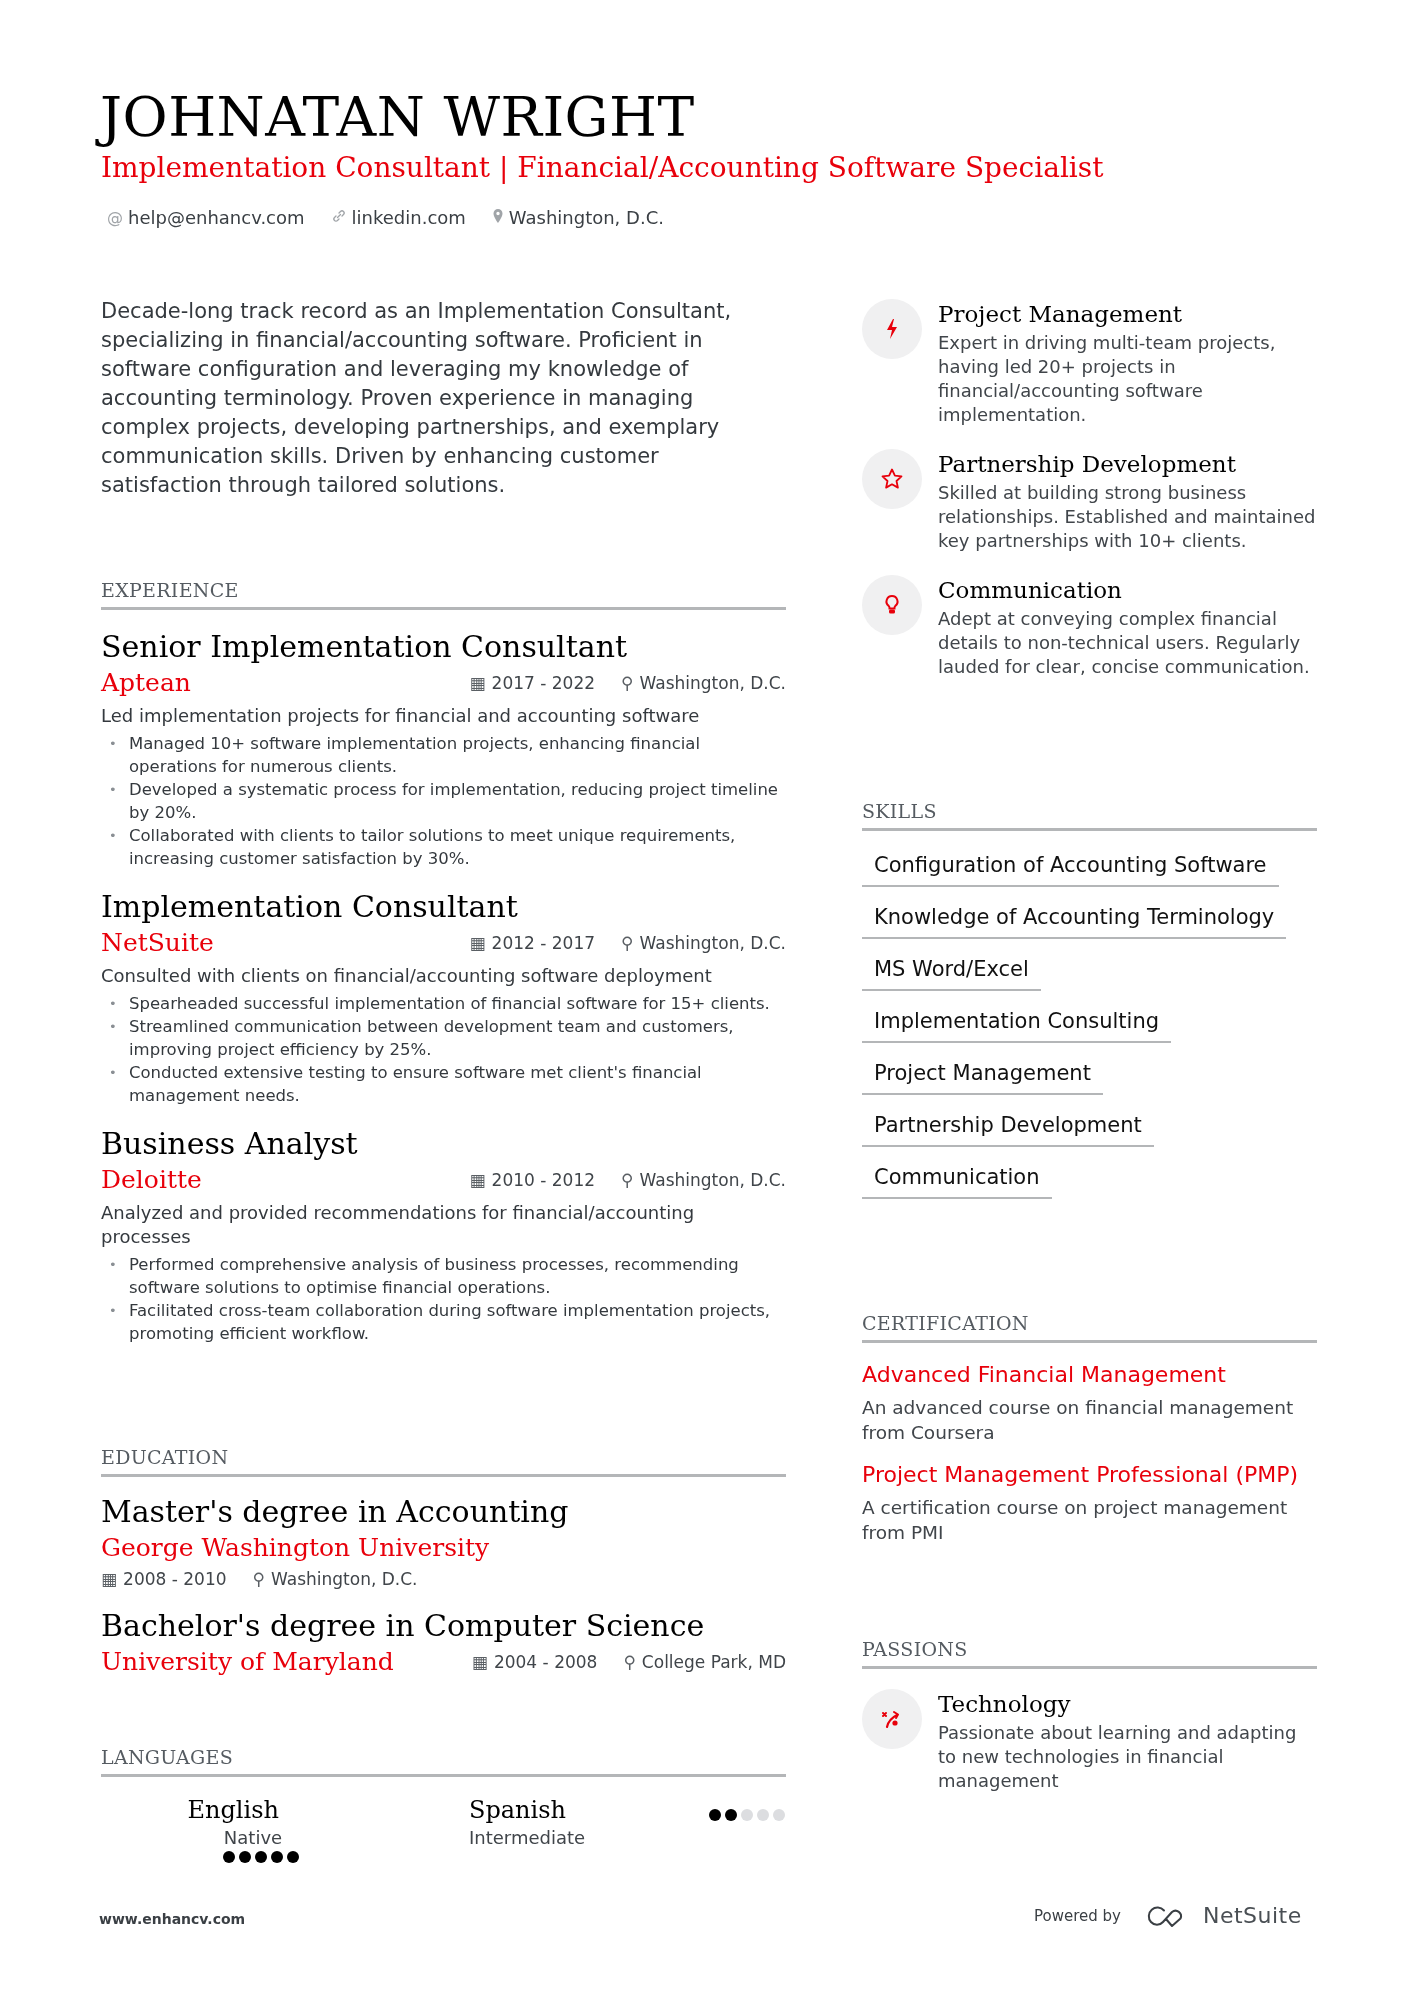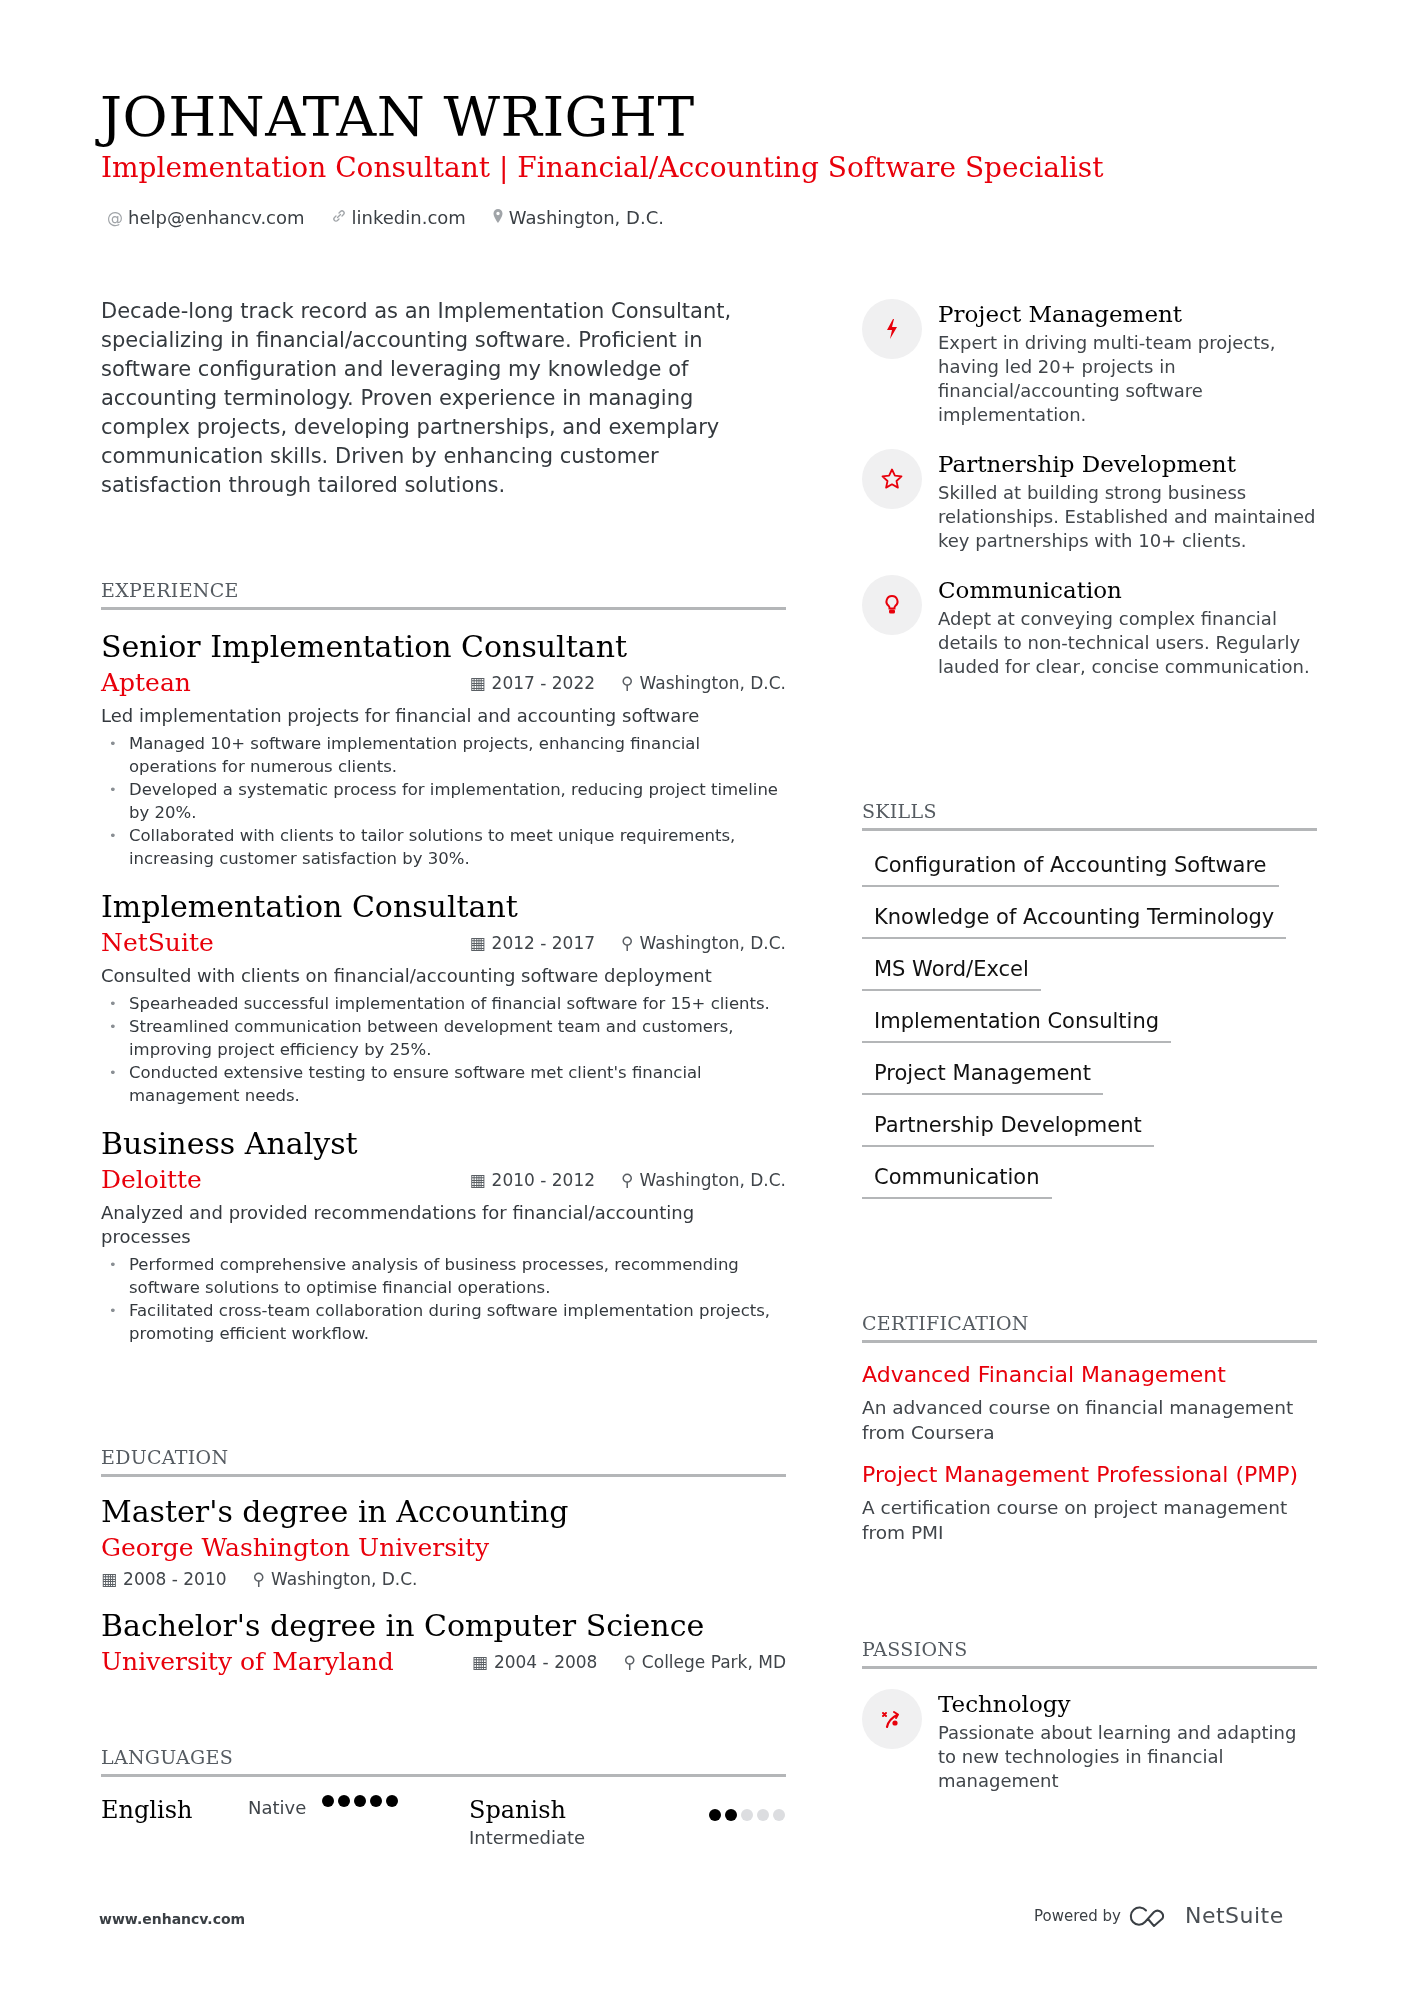--- a/index.html
+++ b/index.html
@@ -48,21 +48,21 @@
   .str-title { font-family: "DejaVu Serif", serif; font-size: 23px; line-height: 30px; color: #000; }
   .str-desc { font-size: 18px; line-height: 24px; color: #40454a; margin-top: 2px; }
 
   .skill { display: inline-block; font-size: 21px; line-height: 28px; color: #111; padding: 0 12px 6px 12px; border-bottom: 2px solid #b4b6b8; margin-top: 16px; }
   .skills-list { display: flex; flex-direction: column; align-items: flex-start; }
 
   .cert-title { font-size: 22px; line-height: 28px; color: #e8000b; }
   .cert-desc { font-size: 18.5px; line-height: 25px; color: #40454a; margin-top: 6px; }
 
   .footer-left { position: absolute; left: 99px; top: 1911px; font-size: 14px; color: #3a3f44; font-weight: bold; }
-  .footer-right { position: absolute; left: 1034px; top: 1903px; display: flex; align-items: center; gap: 8px; font-size: 15px; color: #3a3f44; }
+  .footer-right { position: absolute; left: 1034px; top: 1903px; display: flex; align-items: center; gap: 26px; font-size: 15px; color: #3a3f44; }
   .brand { display: flex; align-items: center; gap: 10px; font-size: 22px; color: #4a4f54; letter-spacing: 0.5px; }
 </style>
 </head>
 <body>
 
 <div class="name">JOHNATAN WRIGHT</div>
 <div class="title">Implementation Consultant | Financial/Accounting Software Specialist</div>
 <div class="contacts">
   <div class="contact">
     <span class="ic">@</span>
@@ -162,21 +162,21 @@
         <span><span class="ic">▦</span><span>2004 - 2008</span></span>
         <span><span class="ic">⚲</span><span>College Park, MD</span></span>
       </div>
     </div>
   </div>
 </div>
 
 <div class="col left" style="top:1746px;">
   <div class="sec-h">LANGUAGES</div>
   <div class="lang-row">
-    <div style="display:flex; width:320px;">
+    <div style="display:flex; align-items:center; width:320px;flex-direction:column;">
       <div class="lang-name" style="width:147px;">English</div>
       <div class="lang-level" style="margin-right:16px;">Native</div>
       <div class="dots">
           <span class="dot"></span>
           <span class="dot"></span>
           <span class="dot"></span>
           <span class="dot"></span>
           <span class="dot"></span>
         </div>
     </div>

